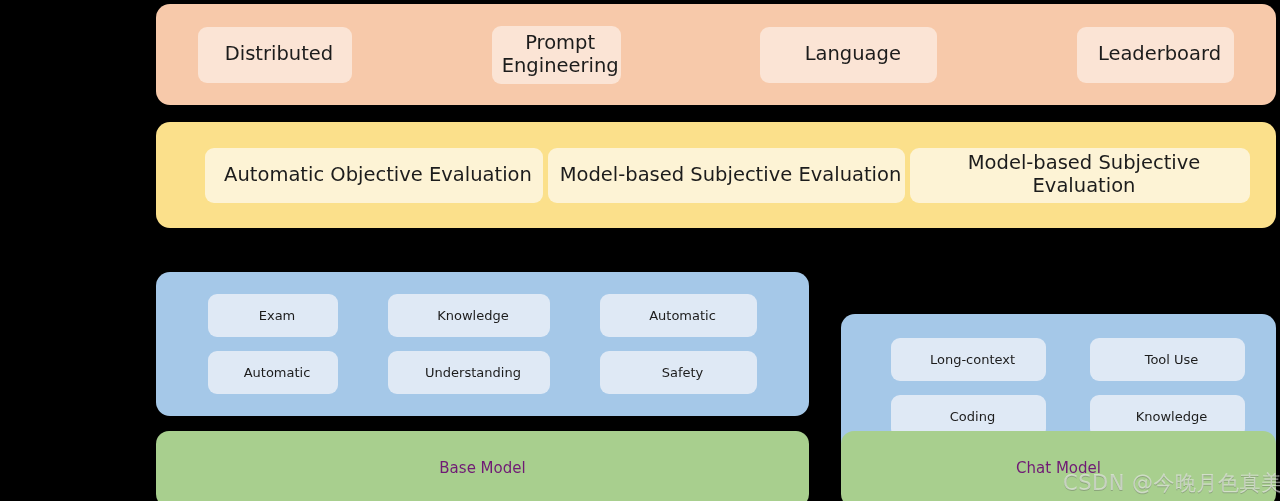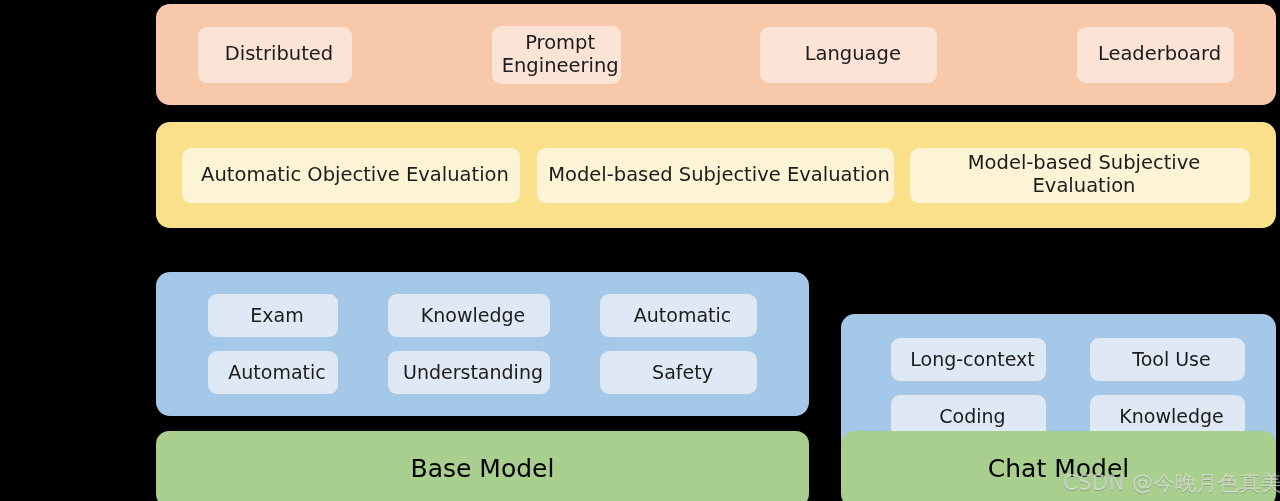--- a/index.html
+++ b/index.html
@@ -79,21 +79,21 @@
     height: 106px;
     background: #fbe08b;
     justify-content: space-between;
     padding: 0 26px;
   }
   #band-evaluation .chip {
     background: #fdf3d5;
     height: 55px;
     font-size: 19.5px;
   }
-  #band-evaluation .chip.c0 { width: 338px; }
+  #band-evaluation .chip.c0 { width: 338px; margin-left: 23px; }
   #band-evaluation .chip.c1 { width: 357px; }
   #band-evaluation .chip.c2 { width: 340px; }
 
   
   .band-capability {
     background: #a5c8e8;
     align-items: flex-start;
   }
   #band-base-capabilities {
     left: 156px;
@@ -121,43 +121,43 @@
   }
   #band-chat-capabilities .cap-grid {
     grid-template-columns: 155px 155px;
     column-gap: 44px;
     row-gap: 14px;
     padding: 24px 0 0 50px;
   }
   .band-capability .chip {
     background: #dfe9f5;
     height: 43px;
-    font-size: 19px;
+    font-size: 13px;
   }
 
   
   .band-model {
     background: #a8cf8e;
     justify-content: center;
     height: 76px;
     border-radius: 13px;
   }
   #band-base-model {
     left: 156px;
     top: 431px;
     width: 653px;
   }
   #band-chat-model {
     left: 841px;
     top: 431px;
     width: 435px;
   }
   .band-model .model-label {
-    font-size: 25px;
-    color: #000000;
+    font-size: 15px;
+    color: #701a75;
     line-height: 1;
     position: relative;
     top: -1px;
   }
 
   
   #watermark {
     position: absolute;
     left: 1063px;
     top: 469px;

